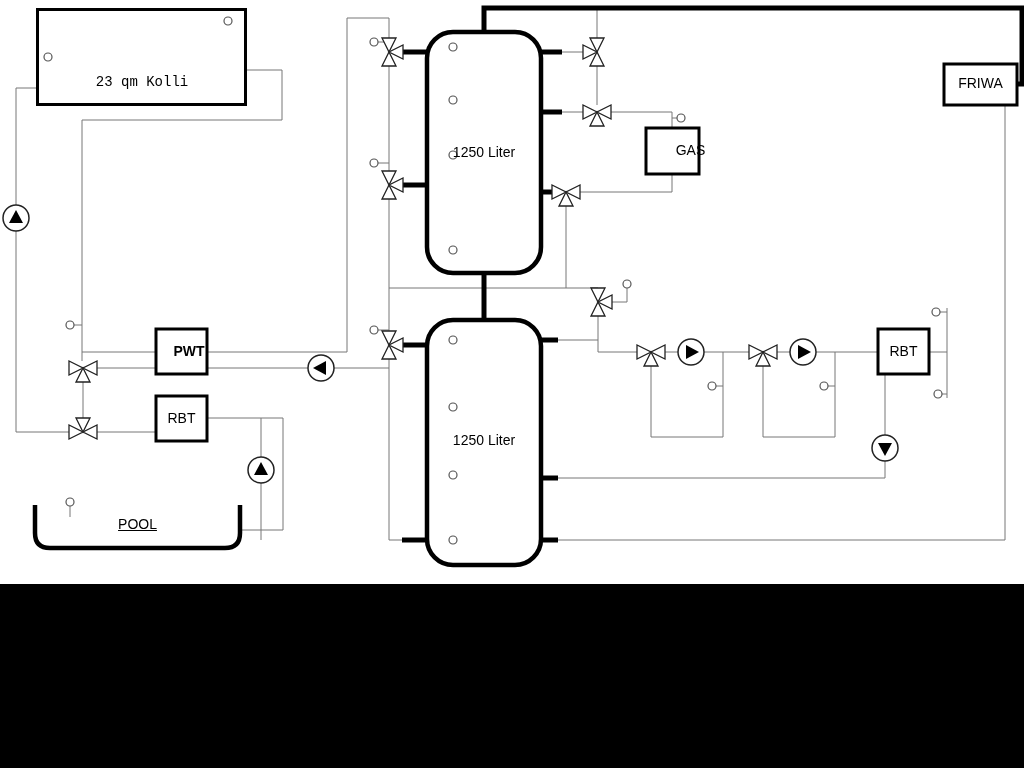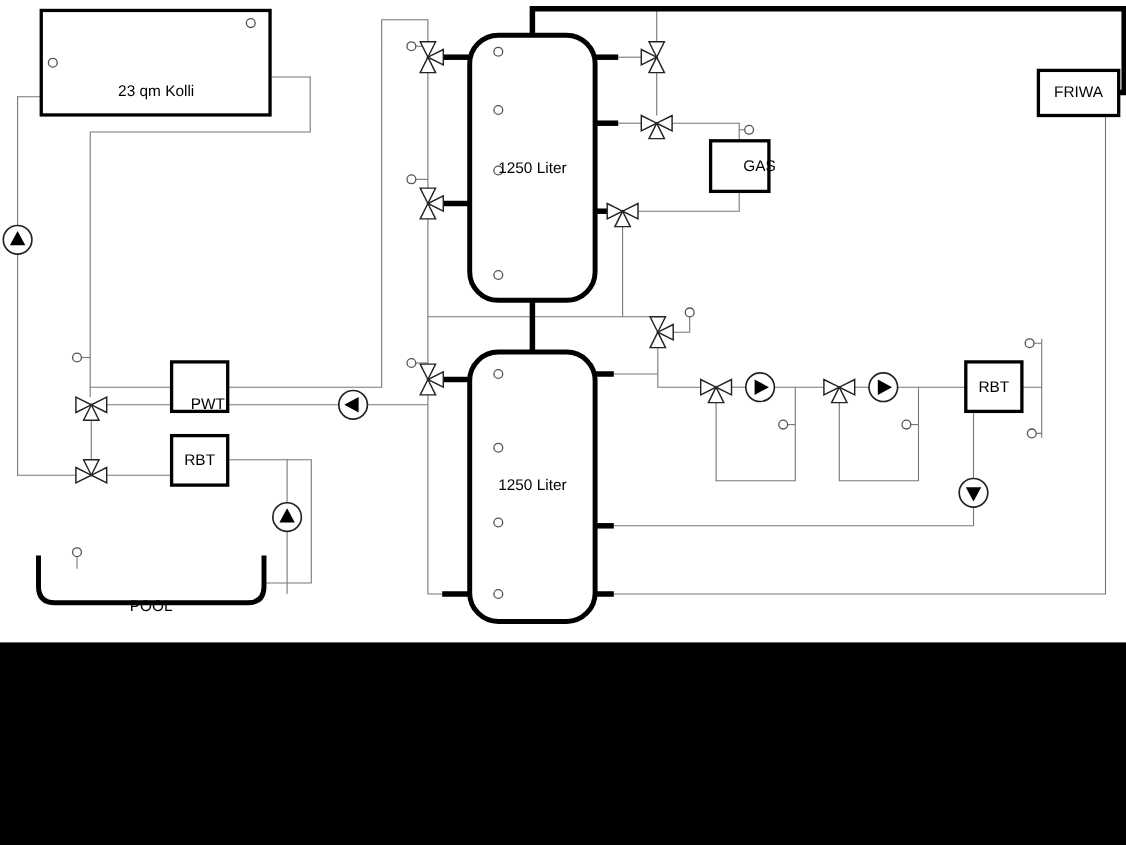--- a/index.html
+++ b/index.html
@@ -209,25 +209,25 @@
     <circle class="sn" cx="453" cy="100" r="4"></circle>
     <circle class="sn" cx="453" cy="155" r="4"></circle>
     <circle class="sn" cx="453" cy="250" r="4"></circle>
     <circle class="sn" cx="453" cy="340" r="4"></circle>
     <circle class="sn" cx="453" cy="407" r="4"></circle>
     <circle class="sn" cx="453" cy="475" r="4"></circle>
     <circle class="sn" cx="453" cy="540" r="4"></circle>
   </g>
 </svg>
 
-<div class="lbl" style="left:37px;top:74px;width:210px;">23 qm Kolli</div>
+<div class="lbl" style="left:37px;top:74px;width:210px;font-family:Liberation Mono, monospace;">23 qm Kolli</div>
 <div class="lbl" style="left:427px;top:144px;width:114px;">1250 Liter</div>
 <div class="lbl" style="left:427px;top:432px;width:114px;">1250 Liter</div>
 <div class="lbl" style="left:664px;top:142px;width:53px;">GAS</div>
 <div class="lbl" style="left:944px;top:75px;width:73px;">FRIWA</div>
-<div class="lbl" style="left:156px;top:359px;width:66px;">PWT</div>
+<div class="lbl" style="left:156px;top:343px;width:66px;font-weight:bold;">PWT</div>
 <div class="lbl" style="left:156px;top:410px;width:51px;">RBT</div>
 <div class="lbl" style="left:878px;top:343px;width:51px;">RBT</div>
-<div class="lbl" style="left:60px;top:542px;width:155px;">POOL</div>
+<div class="lbl" style="left:60px;top:516px;width:155px;text-decoration:underline;">POOL</div>
 
 <div id="bottom-bar"></div>
 
 </div>
 
 </body></html>

